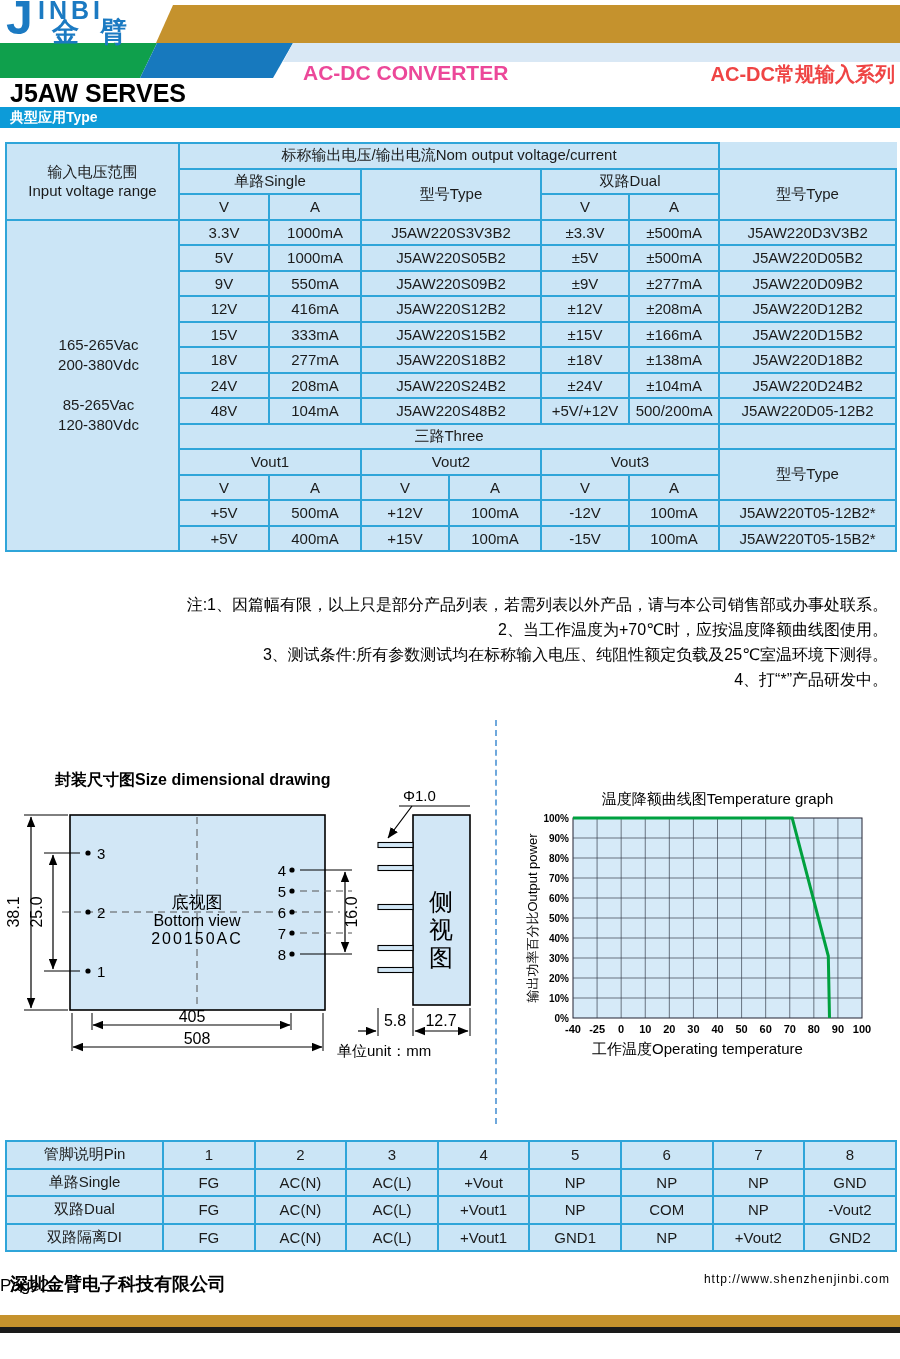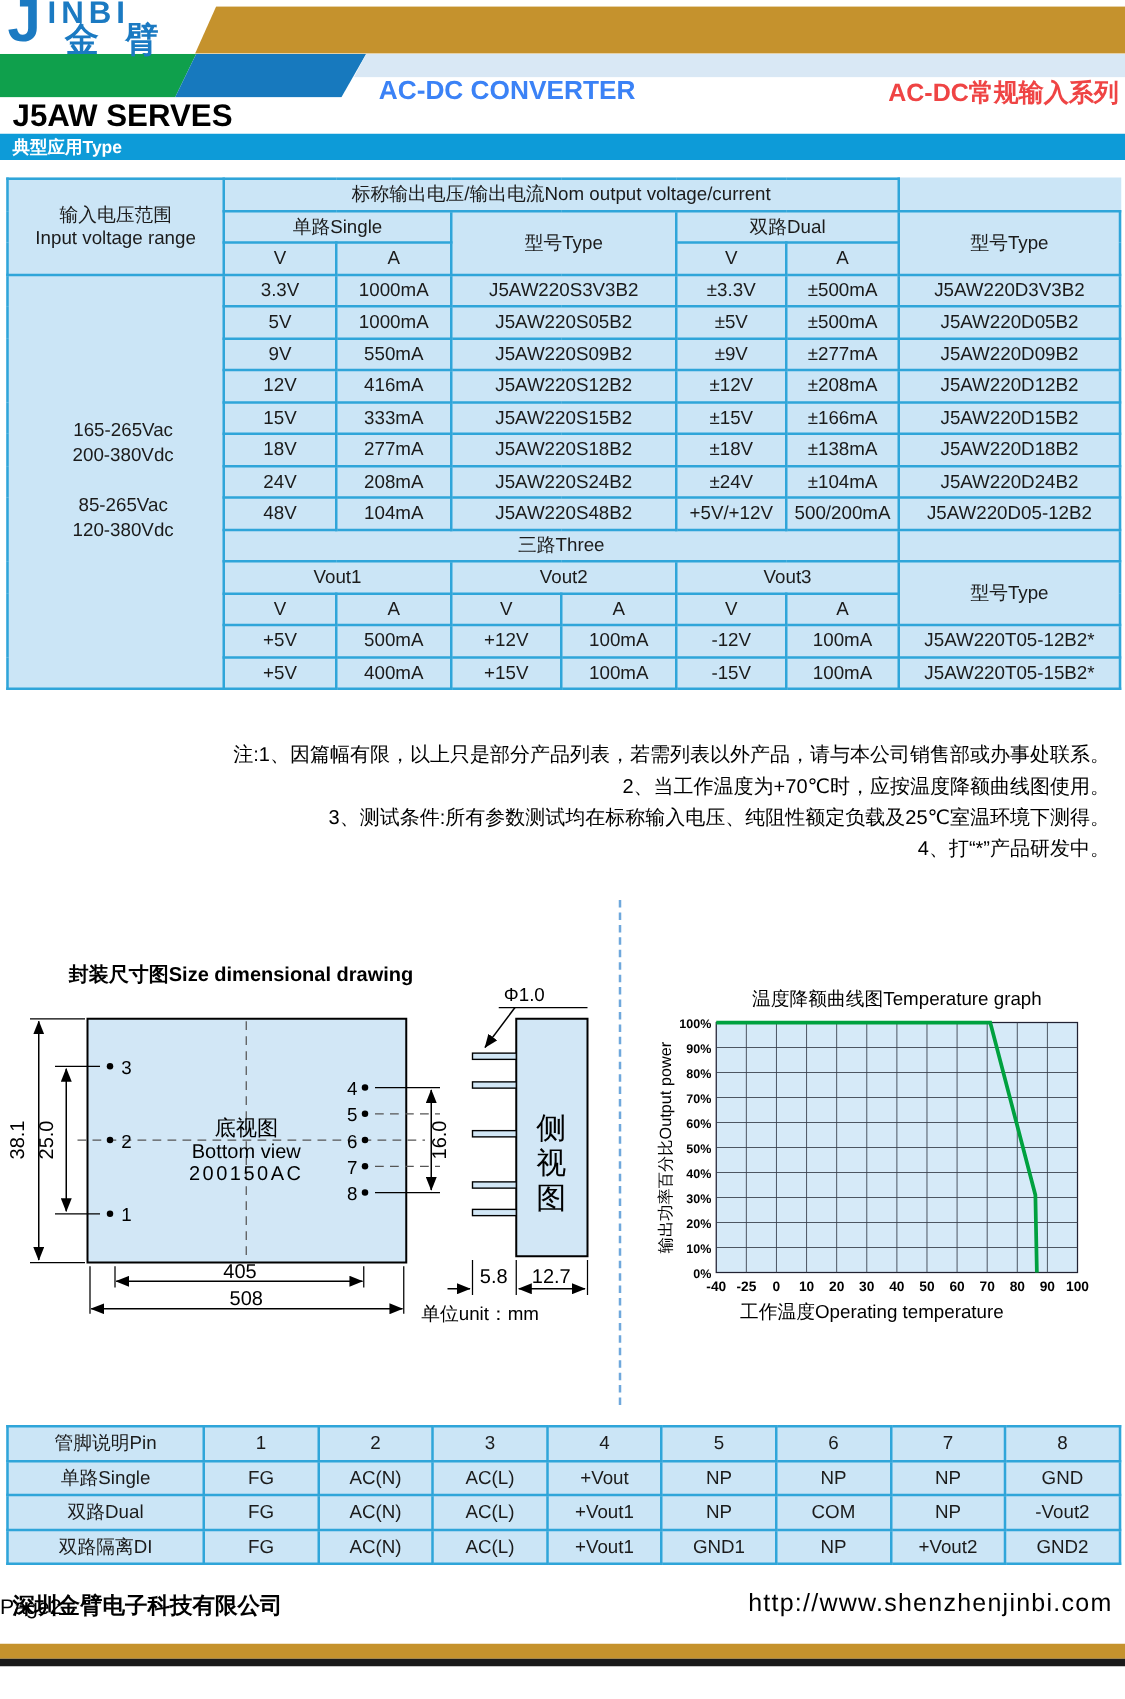--- a/index.html
+++ b/index.html
@@ -12,21 +12,21 @@
              clip-path:polygon(23px 0,100% 0,100% 100%,6px 100%);}
   .green-band{left:0;top:43px;width:157px;height:35px;background:var(--green);
              clip-path:polygon(0 0,100% 0,calc(100% - 17px) 100%,0 100%);}
   .blue-band{left:140px;top:43px;width:153px;height:35px;background:var(--blue-band);
              clip-path:polygon(17px 0,100% 0,calc(100% - 20px) 100%,0 100%);}
   .pale-band{left:273px;top:43px;width:627px;height:19px;background:var(--pale-band);
              clip-path:polygon(20px 0,100% 0,100% 100%,10px 100%);}
   .logo-j{left:6px;top:-10px;font-size:48px;font-weight:800;color:var(--logo-blue);}
   .logo-inbi{left:38px;top:-4px;font-size:25px;font-weight:800;letter-spacing:4px;color:var(--logo-blue);}
   .logo-cn{left:52px;top:14px;font-size:27px;font-weight:800;letter-spacing:21px;color:var(--logo-blue);white-space:nowrap;}
-  .title-en{left:303px;top:61px;font-size:21px;font-weight:800;color:#3b82f6;white-space:nowrap;}
+  .title-en{left:303px;top:61px;font-size:21px;font-weight:800;color:#ec4899;white-space:nowrap;}
   .title-cn{right:5px;top:61px;font-size:20px;font-weight:800;color:#ef4444;white-space:nowrap;}
   .series{left:10px;top:79px;font-size:25px;font-weight:800;color:#000;white-space:nowrap;}
   .banner{left:0;top:107px;width:900px;height:21px;background:var(--banner);}
   .banner-text{left:10px;top:0;height:35px;line-height:21px;font-size:14px;font-weight:bold;color:#fff;}
 
   
   table{border-collapse:collapse;table-layout:fixed;background:var(--table-bg);}
   td{border:2px solid var(--table-border);text-align:center;vertical-align:middle;
      font-size:15px;color:#1b1b1b;padding:0;overflow:hidden;white-space:nowrap;}
   .spec{left:5px;top:142px;width:890px;}
@@ -48,21 +48,21 @@
   .dim{stroke:#000;stroke-width:1.2px;}
   .tick{stroke:#000;stroke-width:1px;}
   .dtext{font-size:15px;}
   .dnum{font-size:16px;}
 
   .dash-sep{left:495px;top:720px;height:404px;width:0;border-left:2px dashed var(--dash-line);}
 
   
   .f-company{left:10px;top:1272px;font-size:18px;font-weight:bold;color:#000;}
   .f-page{left:0;top:1276px;width:900px;text-align:left;font-size:17px;color:#000;}
-  .f-url{right:10px;top:1272px;font-size:20px;color:#000;letter-spacing:1px;}
+  .f-url{right:10px;top:1272px;font-size:12px;color:#000;letter-spacing:1px;}
   .bar-gold{left:0;top:1315px;width:900px;height:12px;background:var(--gold);}
   .bar-black{left:0;top:1327px;width:900px;height:6px;background:#1a1a1a;}
 </style>
 </head>
 <body>
 
 <div class="page">
 
   <div class="abs gold-band"></div>
   <div class="abs green-band"></div>

